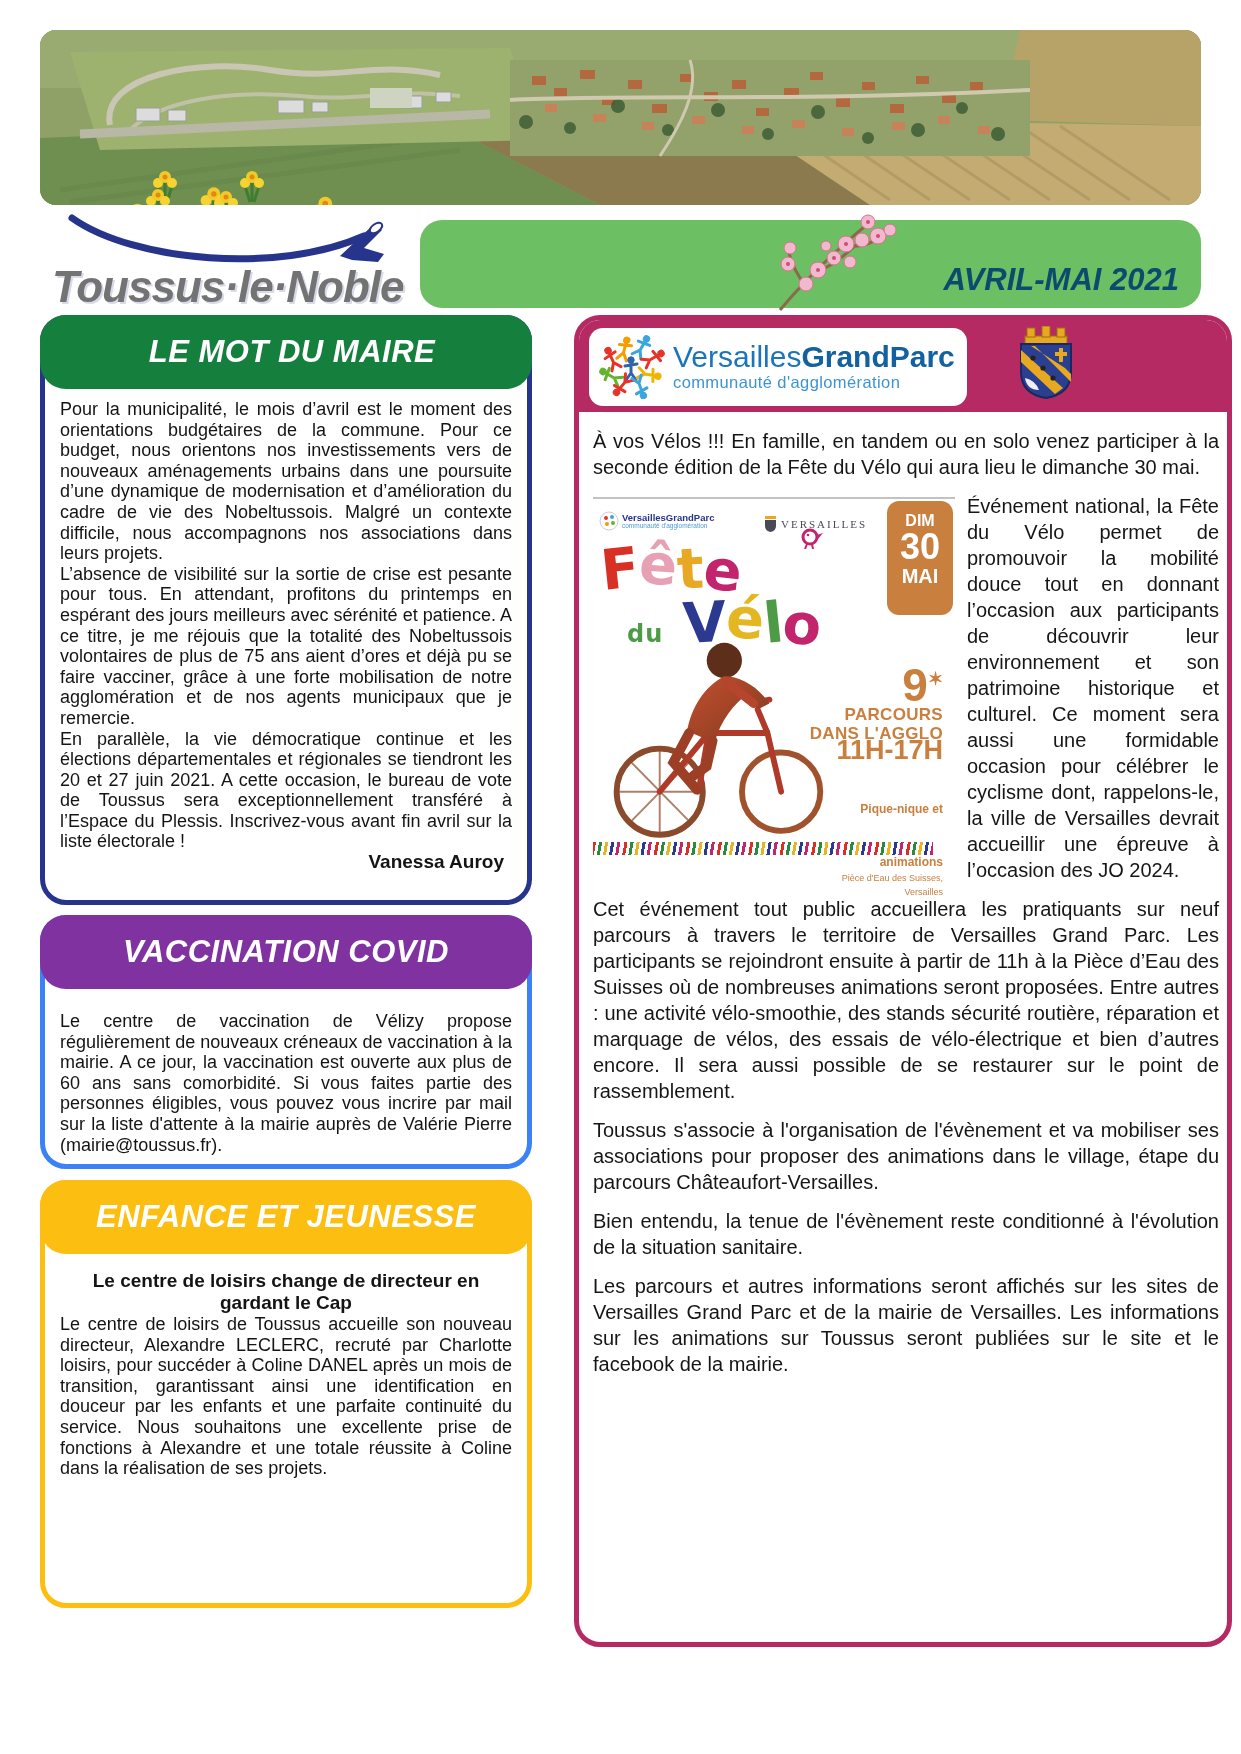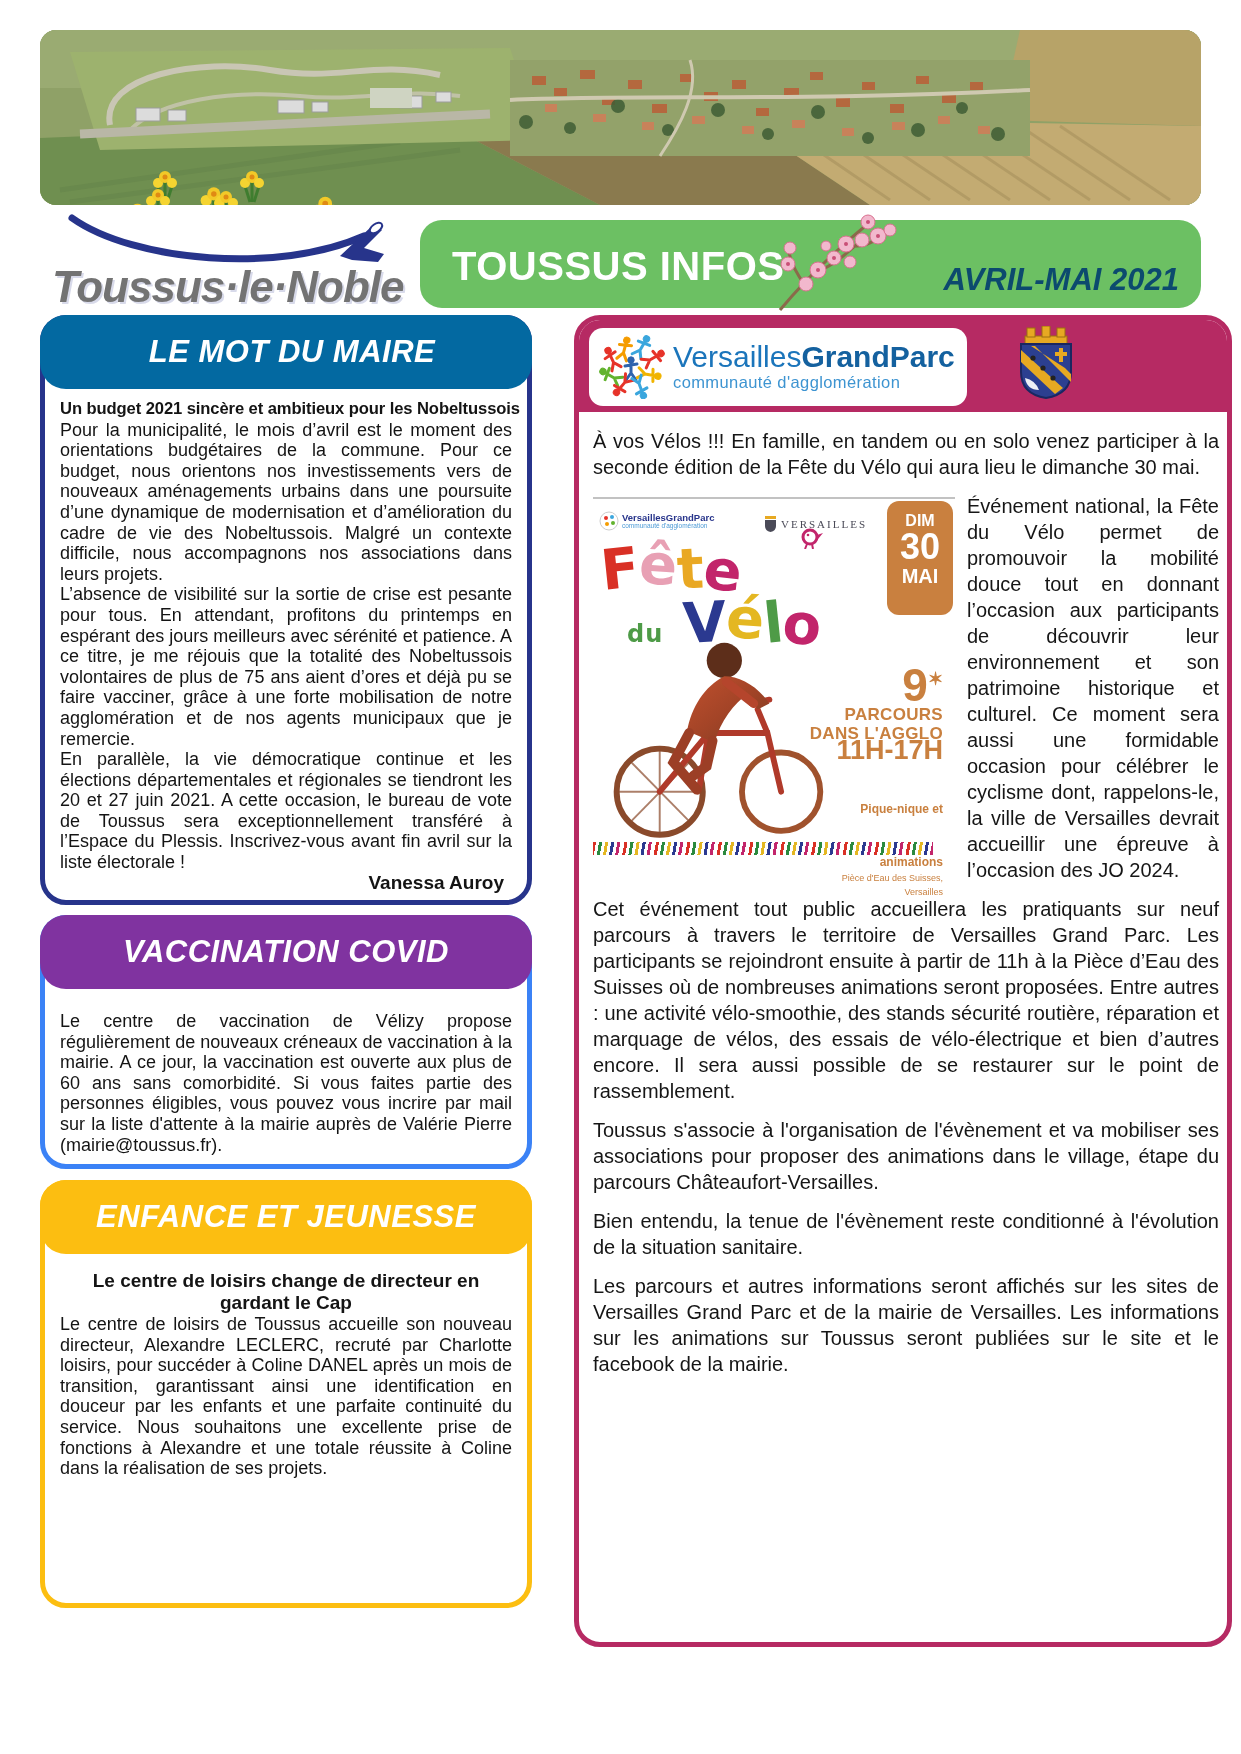--- a/index.html
+++ b/index.html
@@ -30,21 +30,21 @@
                  font-weight:bold; font-style:italic; white-space:nowrap; }
 
   
   .box { position:absolute; left:40px; width:492px; background:#fff; border-radius:26px; }
   .box-head { height:74px; margin:-5px -5px 0 -5px; border-radius:26px; color:#fff;
               display:flex; align-items:center; justify-content:center;
               font-size:31px; font-weight:bold; font-style:italic; letter-spacing:.5px; }
   .box-body { padding:10px 15px 0 15px; font-size:18px; line-height:20.6px;
               text-align:justify; color:#141414; }
   .box-blue   { top:315px;  height:590px; border:5px solid #27348B; }
-  .box-blue .box-head   { background:#0369a1;padding-left:12px; }
+  .box-blue .box-head   { background:#15803d;padding-left:12px; }
   .box-purple { top:915px;  height:254px; border:5px solid #3b82f6; }
   .box-purple .box-head { background:#8033A0; }
   .box-purple .box-body { padding-top:22px; }
   .box-yellow { top:1180px; height:428px; border:5px solid #FCBE11; }
   .box-yellow .box-head { background:#FCBE11; }
   .box-yellow .box-body { padding-top:16px; }
 
   .headline  { font-weight:bold; white-space:nowrap; font-size:16.6px; letter-spacing:-.1px; margin-bottom:3px; }
   .box-body p { margin:0; }
   .signature { font-weight:bold; text-align:right; padding-right:8px; margin-top:2px; font-size:19px; }
@@ -232,21 +232,20 @@
 <div class="town-logo">
   <svg class="swoosh" viewBox="0 0 345 58">
     <path d="M8,8 C70,52 215,64 300,26" fill="none" stroke="#27348B" stroke-width="7" stroke-linecap="round"></path>
     <path d="M276,46 L308,16 L318,20 L300,38 L320,44 L314,52 L288,50 Z" fill="#27348B"></path>
     <ellipse cx="312" cy="18" rx="7" ry="4" fill="#fff" stroke="#27348B" stroke-width="2" transform="rotate(-35 312 18)"></ellipse>
   </svg>
   <div class="logo-text">Toussus·le·Noble</div>
 </div>
 
 <div class="banner">
-  <div class="banner-title">TOUSSUS INFOS</div>
   <svg class="blossom" viewBox="0 0 150 104">
     <path d="M30,100 C55,70 80,45 120,12 M70,60 C85,55 100,40 112,30 M55,75 C45,62 40,50 38,38 M95,35 C105,38 118,36 128,28" fill="none" stroke="#8a6a4a" stroke-width="3"></path>
     <g fill="#F2B8CD" stroke="#D9708F" stroke-width="1">
       <circle cx="118" cy="12" r="7"></circle>
         <circle cx="128" cy="26" r="8"></circle>
         <circle cx="112" cy="30" r="7"></circle>
       <circle cx="96" cy="34" r="8"></circle>
         <circle cx="84" cy="48" r="7"></circle>
         <circle cx="100" cy="52" r="6"></circle>
       <circle cx="68" cy="60" r="8"></circle>
@@ -264,21 +263,20 @@
         <circle cx="38" cy="54" r="2"></circle>
         <circle cx="84" cy="48" r="2"></circle>
     </g>
   </svg>
   <div class="banner-date">AVRIL-MAI 2021</div>
 </div>
 
 <section class="box box-blue">
   <div class="box-head">LE MOT DU MAIRE</div>
   <div class="box-body">
-    <p class="headline">Un budget 2021 sincère et ambitieux pour les Nobeltussois</p>
     <p>Pour la municipalité, le mois d’avril est le moment des orientations budgétaires de la commune. Pour ce budget, nous orientons nos investissements vers de nouveaux aménagements urbains dans une poursuite d’une dynamique de modernisation et d’amélioration du cadre de vie des Nobeltussois. Malgré un contexte difficile, nous accompagnons nos associations dans leurs projets.</p>
     <p>L’absence de visibilité sur la sortie de crise est pesante pour tous. En attendant, profitons du printemps en espérant des jours meilleurs avec sérénité et patience. A ce titre, je me réjouis que la totalité des Nobeltussois volontaires de plus de 75 ans aient d’ores et déjà pu se faire vacciner, grâce à une forte mobilisation de notre agglomération et de nos agents municipaux que je remercie.</p>
     <p>En parallèle, la vie démocratique continue et les élections départementales et régionales se tiendront les 20 et 27 juin 2021. A cette occasion, le bureau de vote de Toussus sera exceptionnellement transféré à l’Espace du Plessis. Inscrivez-vous avant fin avril sur la liste électorale !</p>
     <p class="signature">Vanessa Auroy</p>
   </div>
 </section>
 
 <section class="box box-purple">
   <div class="box-head">VACCINATION COVID</div>
   <div class="box-body">

